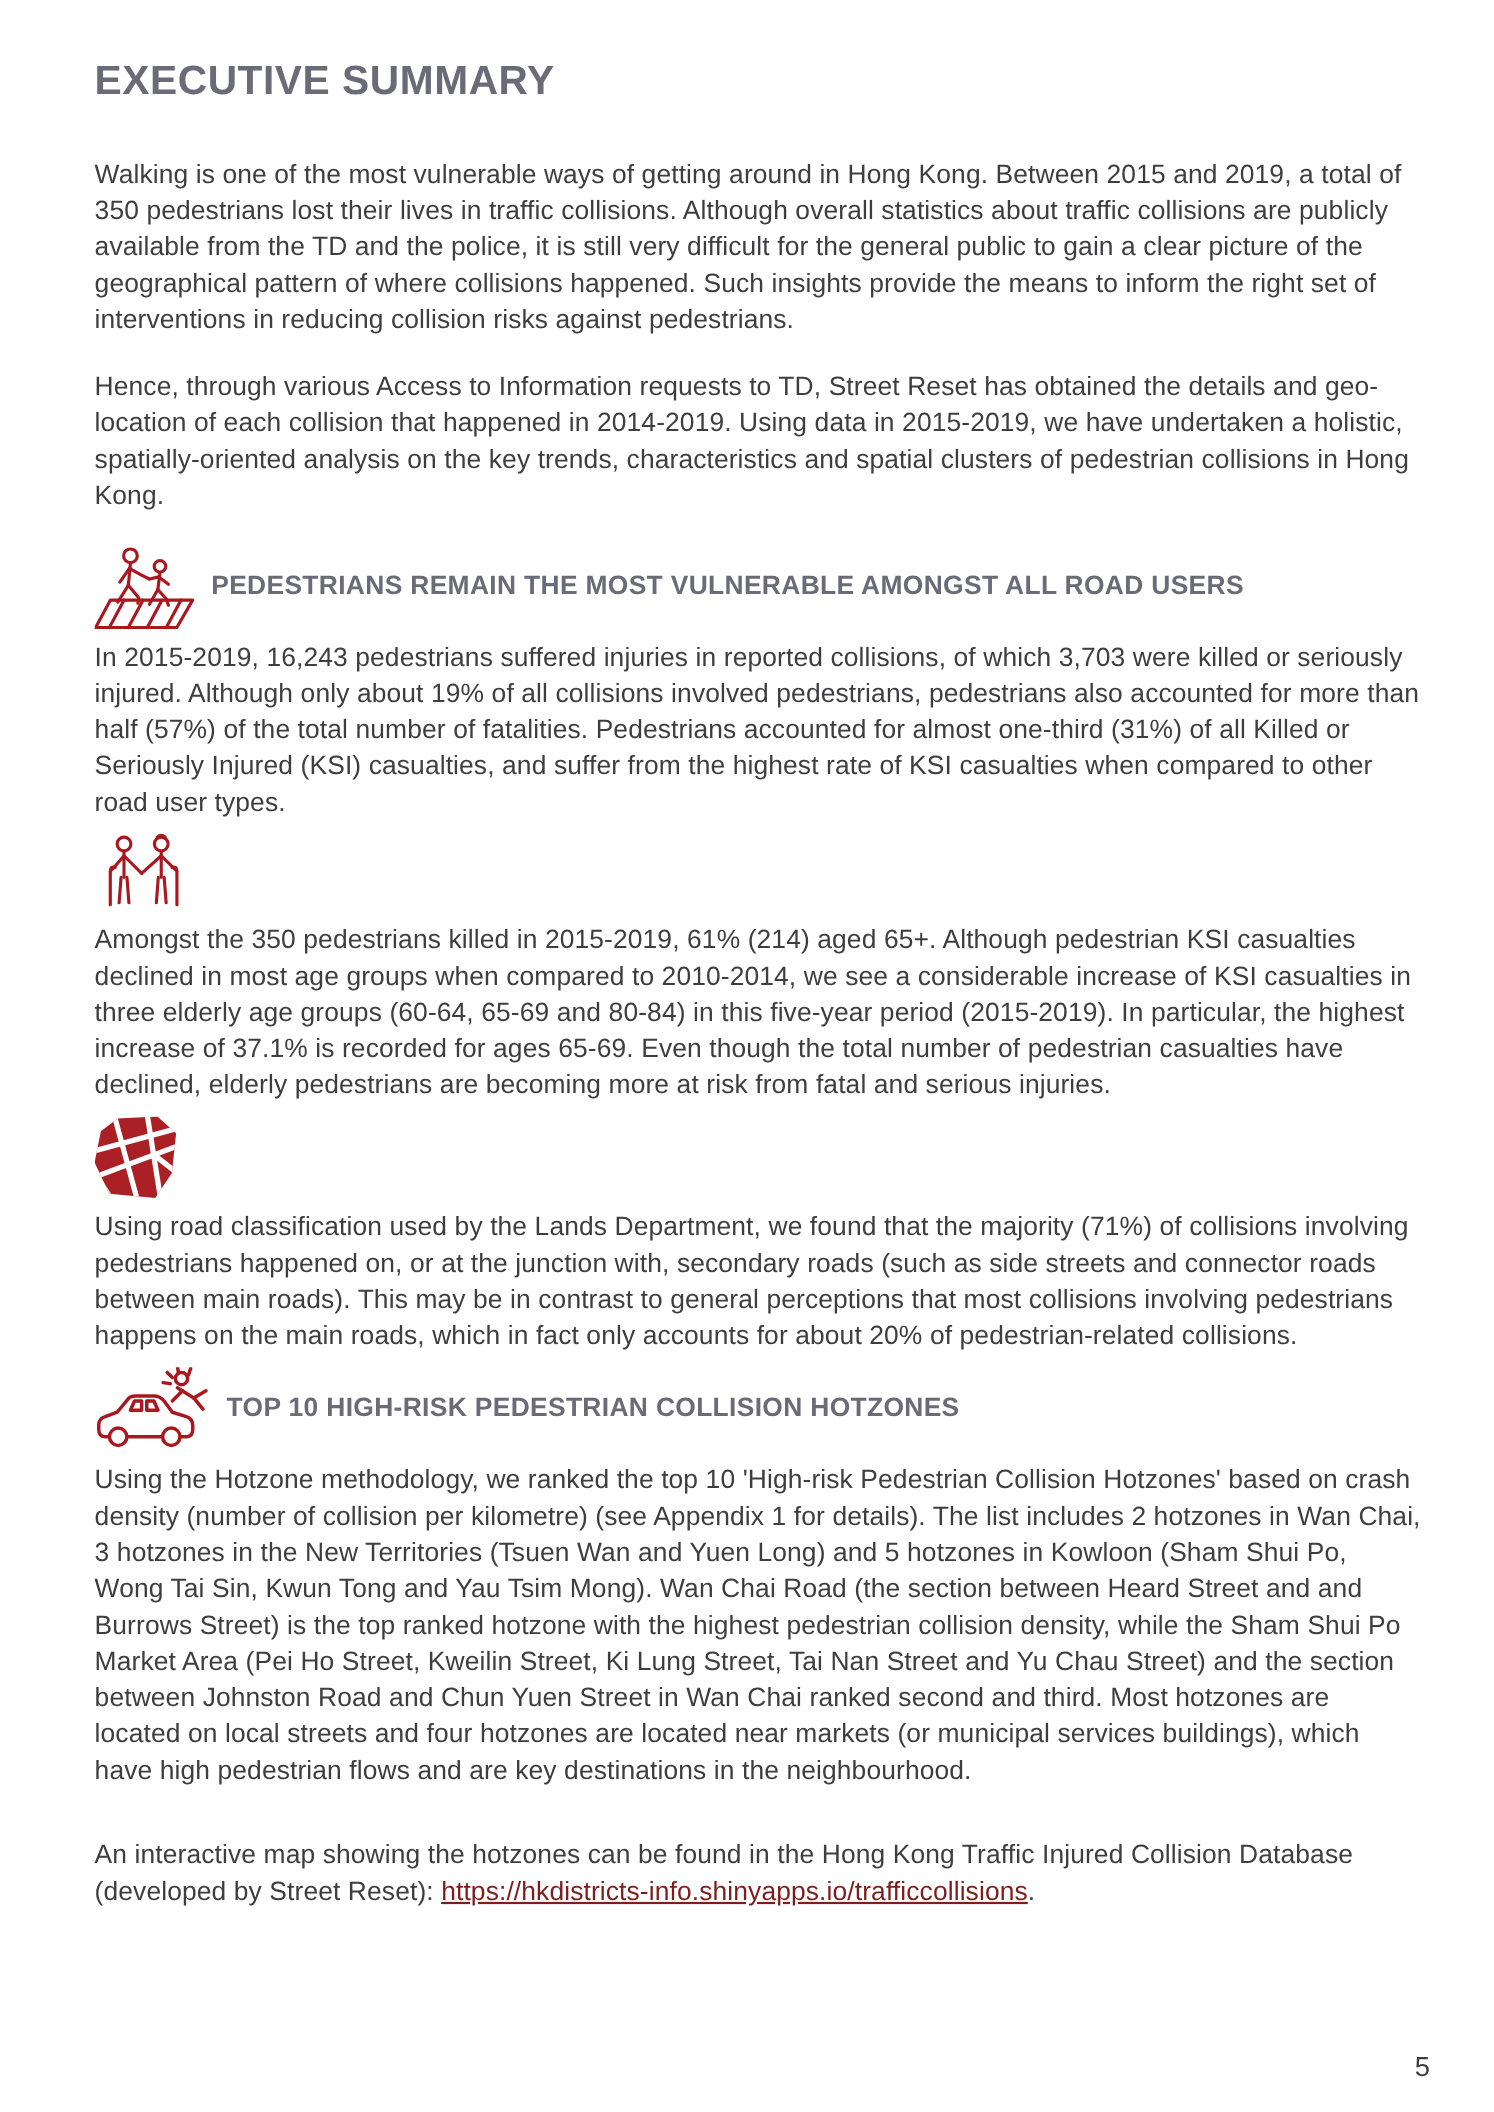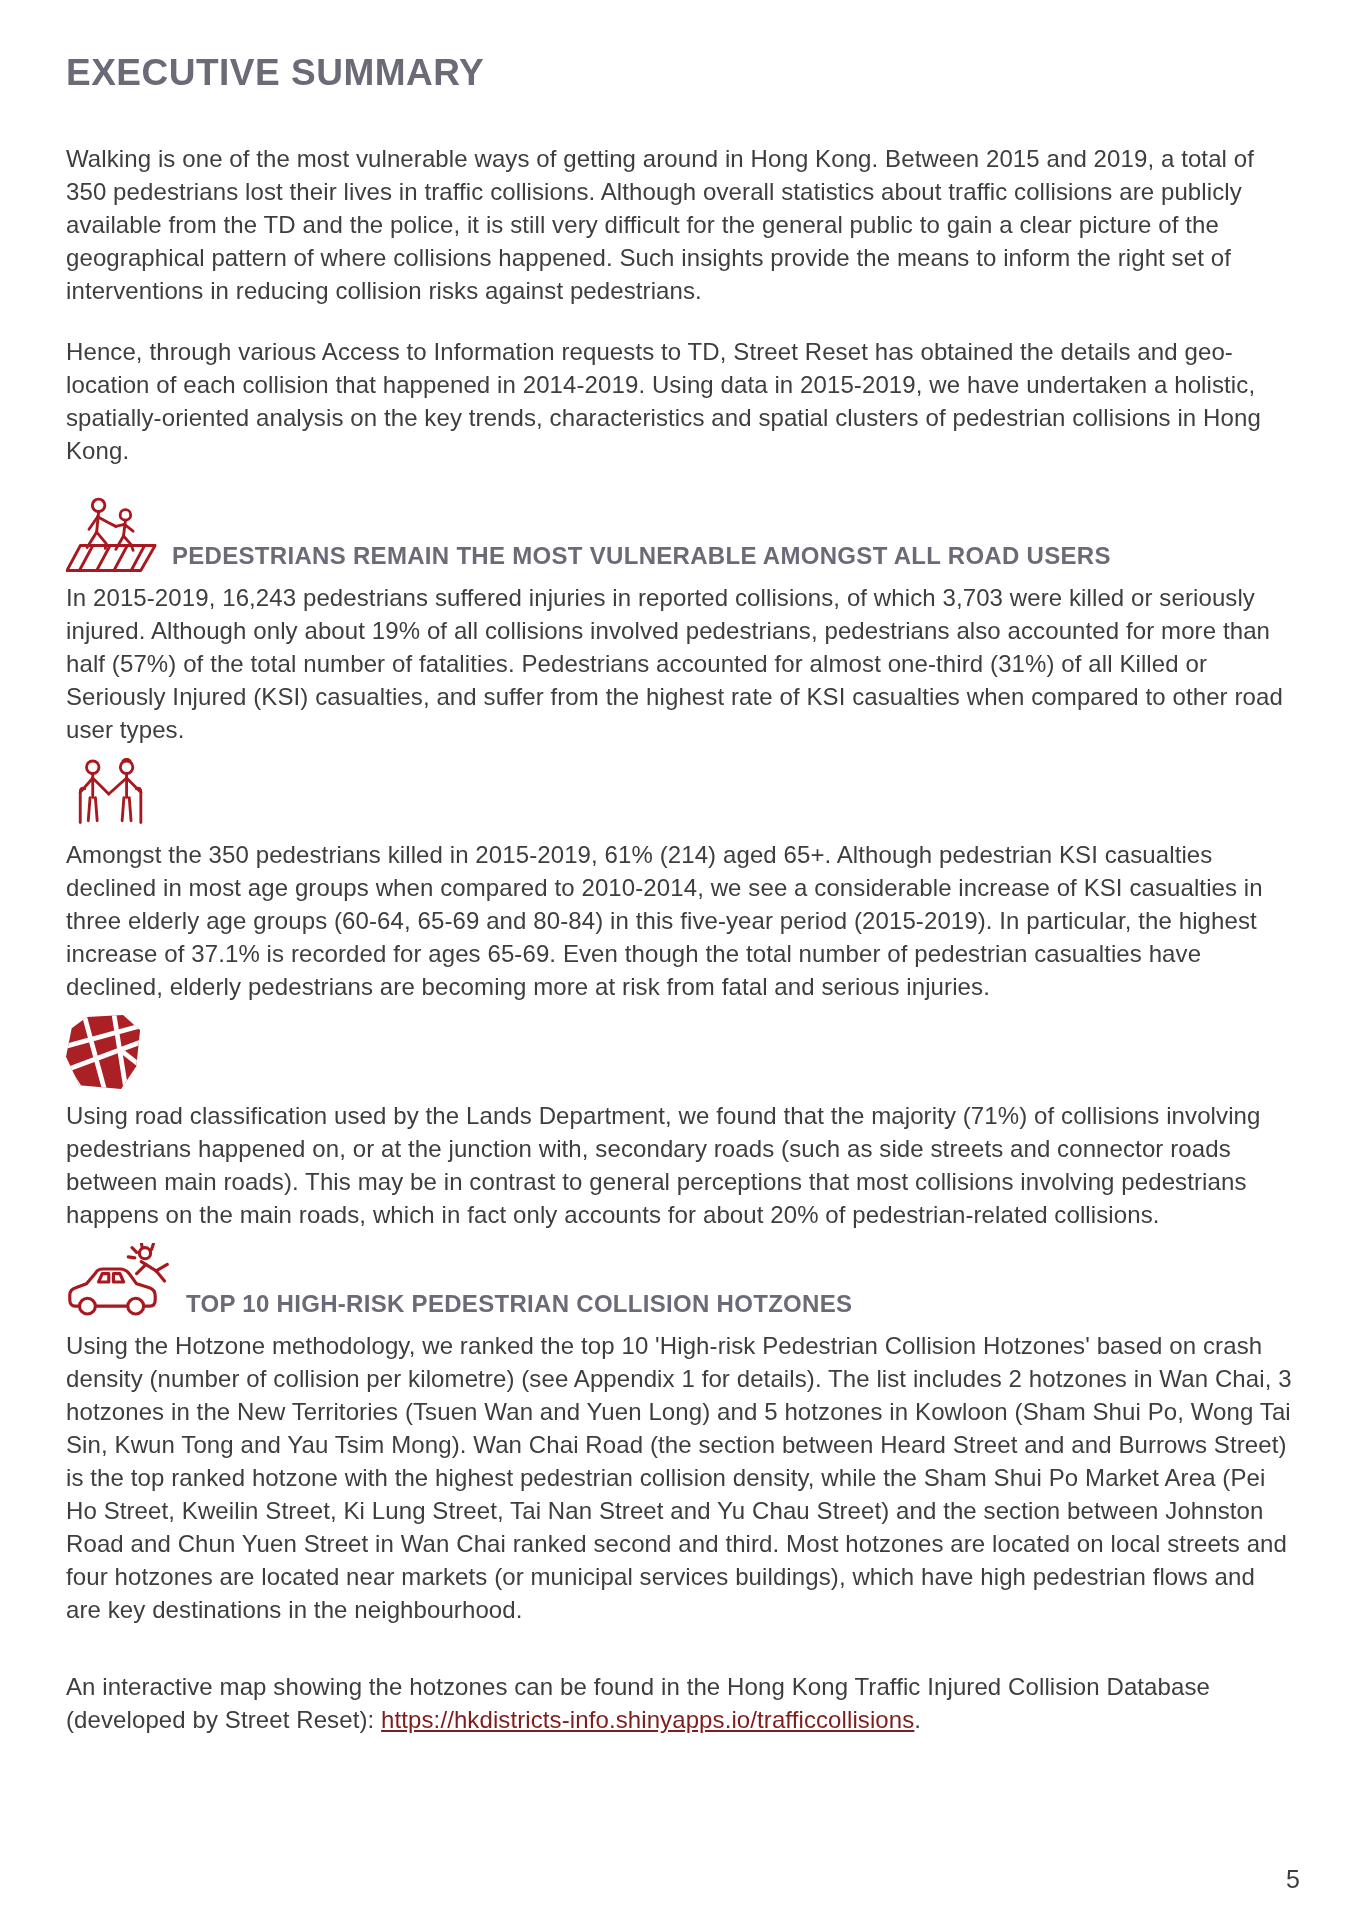--- a/index.html
+++ b/index.html
@@ -6,42 +6,42 @@
   body {
     width:1358px; height:1920px;
     font-family:"Liberation Sans", sans-serif;
     color:#3e3e41;
     position:relative;
     overflow:hidden;
   }
   .page {
     box-sizing:border-box;
     width:1358px; height:1920px;
-    padding:52px 66px 0 66px;
+    padding:52px 66px 0 86px;
     position:relative;
   }
   h1 {
     margin:0 0 22px 0;
     font-size:37px;
     font-weight:bold;
     color:#6a6b77;
     letter-spacing:0.5px;
   }
   p {
     margin:0;
     font-size:24px;
     line-height:33px;
     letter-spacing:0.1px;
   }
   .intro-1 { margin-bottom:28px;margin-top:48px; }
   .intro-2 { margin-bottom:30px; }
   .section { margin-top:12px; }
   .section-header {
     display:flex;
-    align-items:flex-end;
+    align-items:center;
     gap:14px;
     margin-bottom:8px;
   }
   .section-header h2 {
     margin:0;
     padding-bottom:5px;
     font-size:24px;
     font-weight:bold;
     color:#6a6b77;
     letter-spacing:0.3px;

